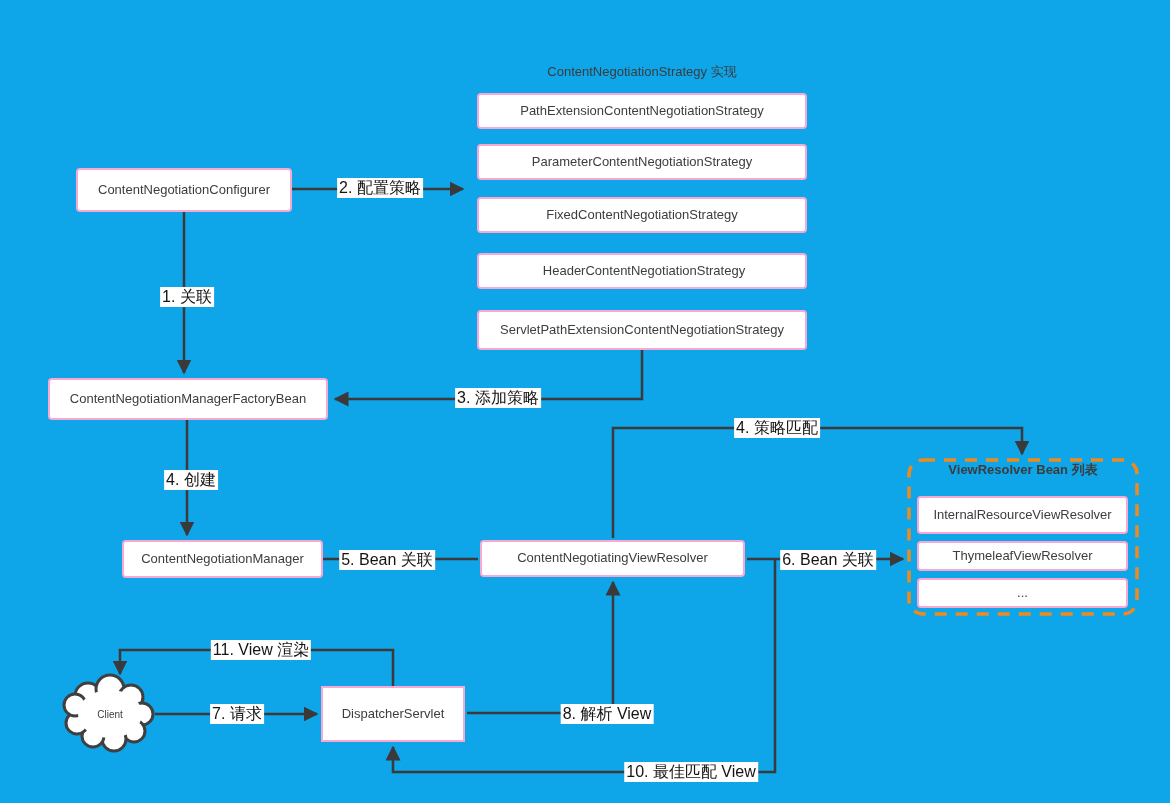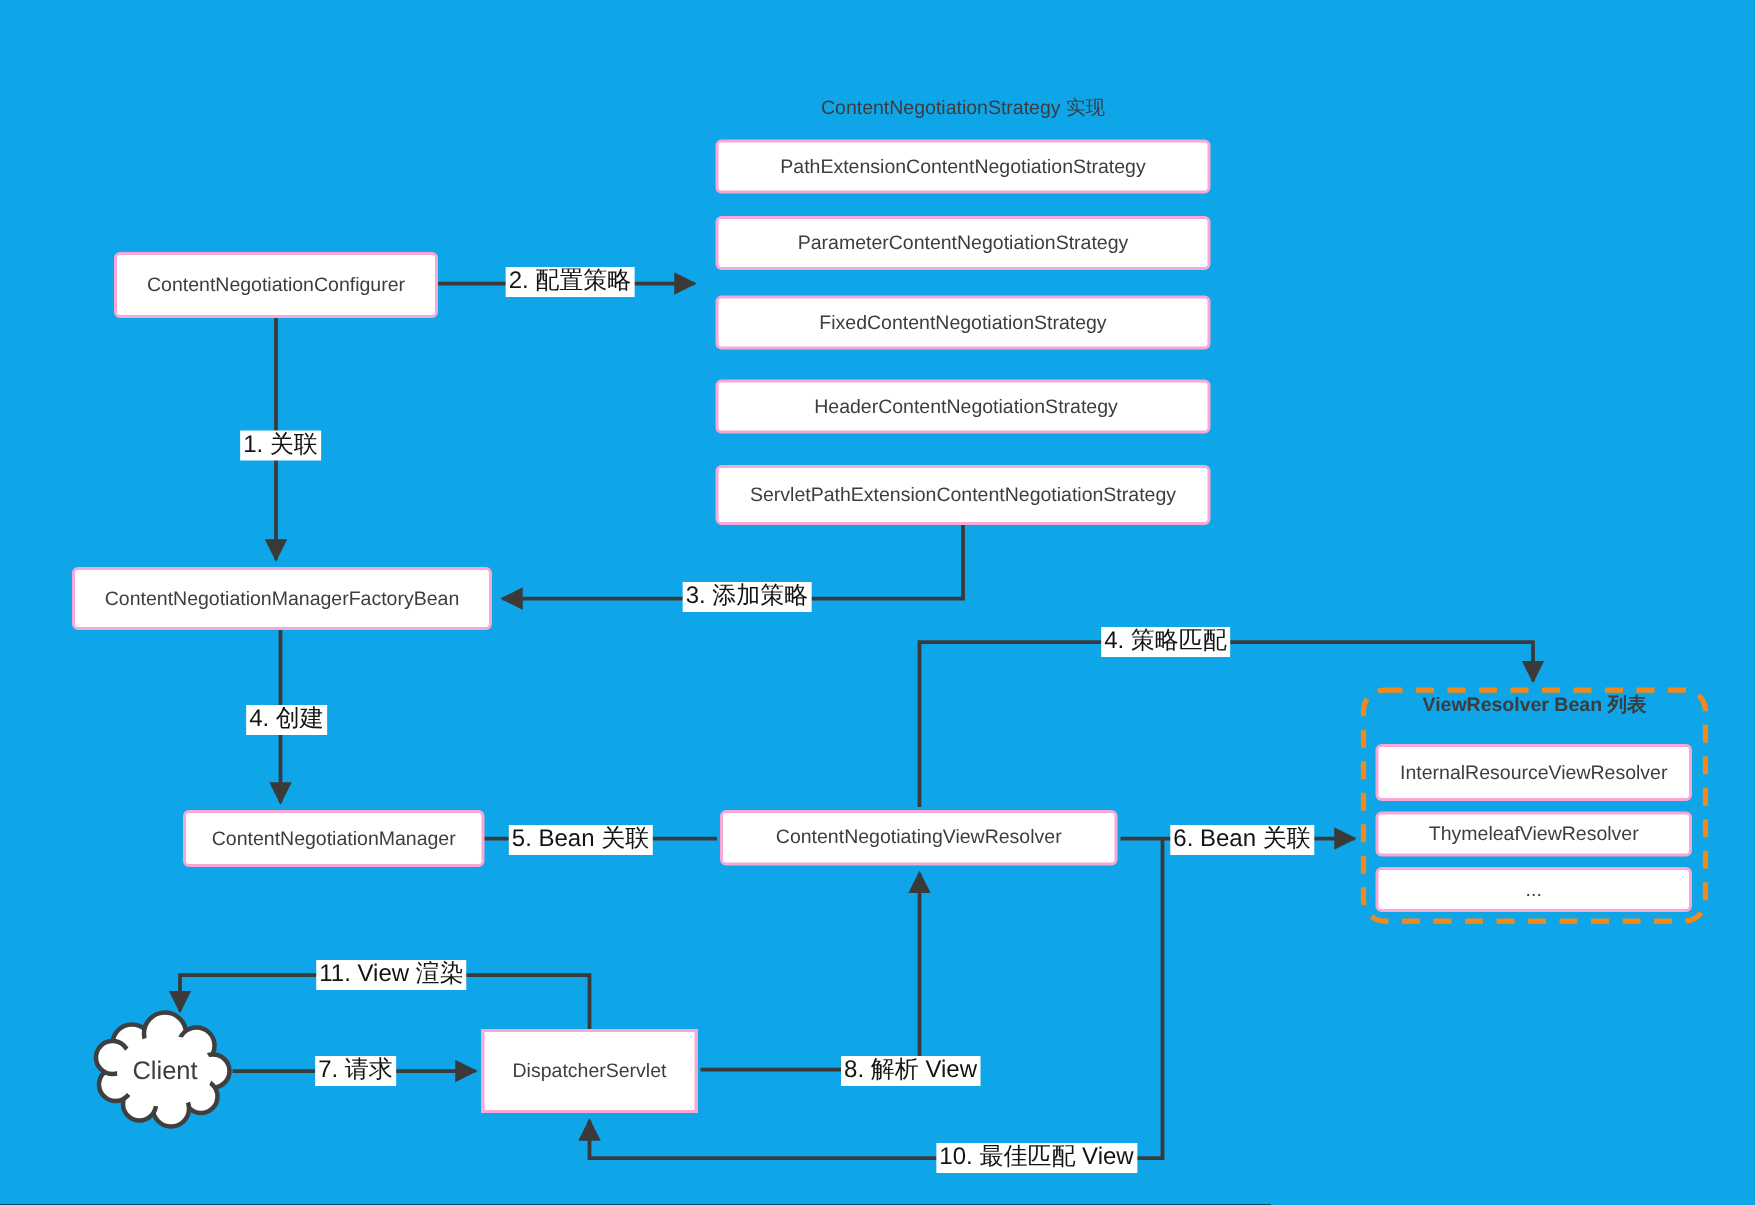--- a/index.html
+++ b/index.html
@@ -46,21 +46,21 @@
     color: #141414;
     font-size: 16px;
     line-height: 1.25;
     padding: 0 2px;
     white-space: nowrap;
   }
   .cloud-label {
     position: absolute;
     transform: translate(-50%, -50%);
     color: #3D3D3D;
-    font-size: 17px;
+    font-size: 10px;
     white-space: nowrap;
   }
 </style>
 </head>
 <body>
 
 <div class="stage">
 
   <svg class="wires" width="1170" height="803" viewBox="0 0 1170 803">
     <defs>

